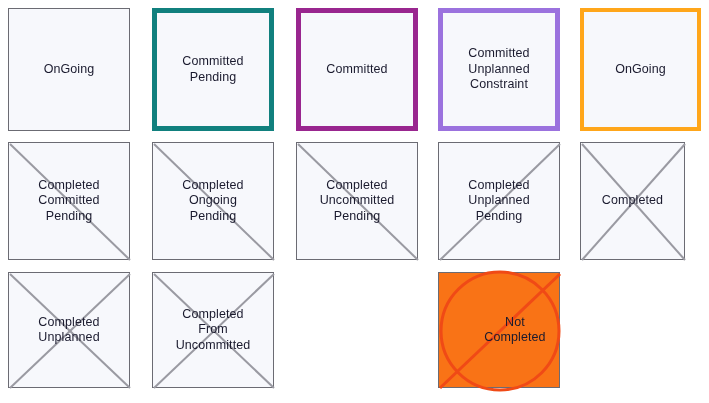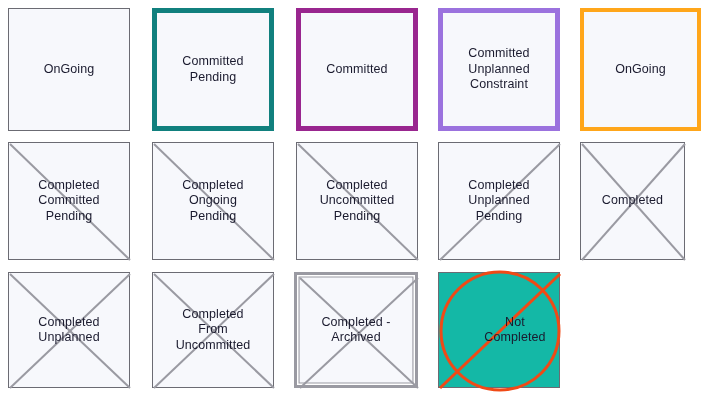--- a/index.html
+++ b/index.html
@@ -125,29 +125,21 @@
       </div>
       <div class="cell" style="left: 152px; top: 272px; width: 122px; height: 116px; background: rgb(247, 248, 252); border: 1.4px solid rgb(107, 107, 115);">
         <svg class="deco" viewBox="0 0 119.2 113.2" width="119.2" height="113.2" preserveAspectRatio="none" style="left: 1.4px; top: 1.4px;">
           <line x1="0" y1="0" x2="119.2" y2="113.2" stroke="#9a9aa2" stroke-width="2"></line>
           <line x1="0" y1="113.2" x2="119.2" y2="0" stroke="#9a9aa2" stroke-width="2"></line>
         </svg>
         <div class="label">Completed
 From
 Uncommitted</div>
       </div>
-      <div class="cell" style="left: 294px; top: 272px; width: 124px; height: 116px; background: rgb(247, 248, 252); border: 3px solid rgb(154, 154, 162); box-shadow: rgb(255, 255, 255) 0px 0px 0px 1.5px inset, rgb(154, 154, 162) 0px 0px 0px 2.6px inset;">
-        <svg class="deco" viewBox="0 0 118 110" width="118" height="110" preserveAspectRatio="none" style="left: 3px; top: 3px;">
-          <line x1="0" y1="0" x2="118" y2="110" stroke="#9a9aa2" stroke-width="2"></line>
-          <line x1="0" y1="110" x2="118" y2="0" stroke="#9a9aa2" stroke-width="2"></line>
-        </svg>
-        <div class="label">Completed -
-Archived</div>
-      </div>
-      <div class="cell" style="left: 438px; top: 272px; width: 122px; height: 116px; background: #14b8a6; border: 1.4px solid rgb(107, 107, 115); padding-left: 32px;">
+      <div class="cell" style="left: 438px; top: 272px; width: 122px; height: 116px; background: #f97316; border: 1.4px solid rgb(107, 107, 115); padding-left: 32px;">
         <svg class="deco" viewBox="0 0 119.2 113.2" width="119.2" height="113.2" preserveAspectRatio="none" style="left: 1.4px; top: 1.4px;">
           <ellipse cx="59.6" cy="56.6" rx="58.6" ry="58.6" fill="none" stroke="#f04a16" stroke-width="3"></ellipse>
           <line x1="0" y1="113.2" x2="119.2" y2="0" stroke="#f04a16" stroke-width="3"></line>
         </svg>
         <div class="label">Not Completed</div>
       </div>
     </div>
   </div>
 
 </body></html>

